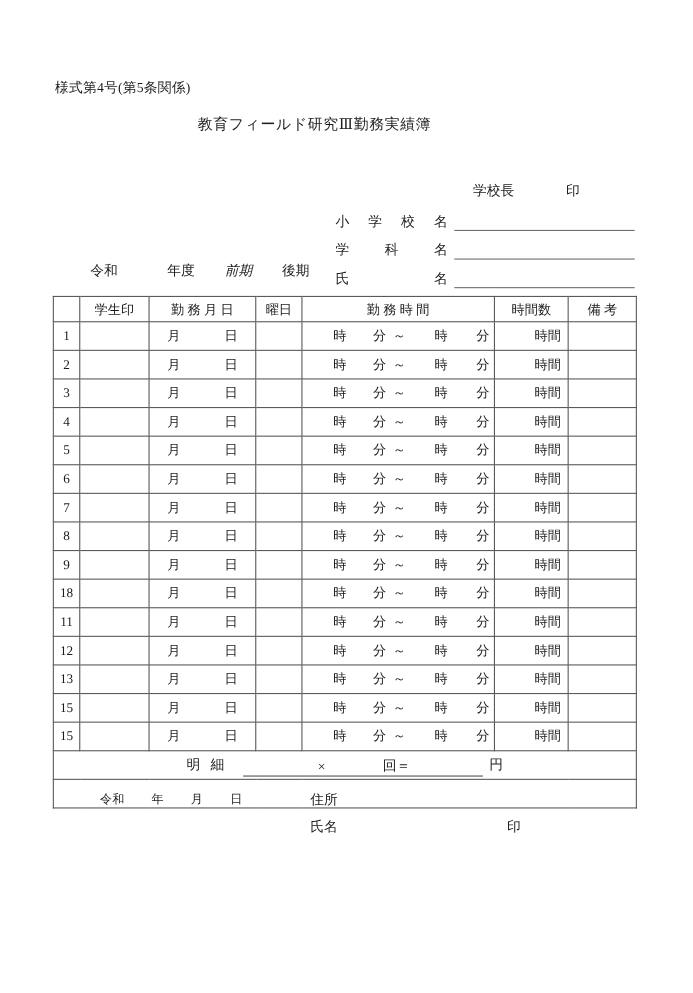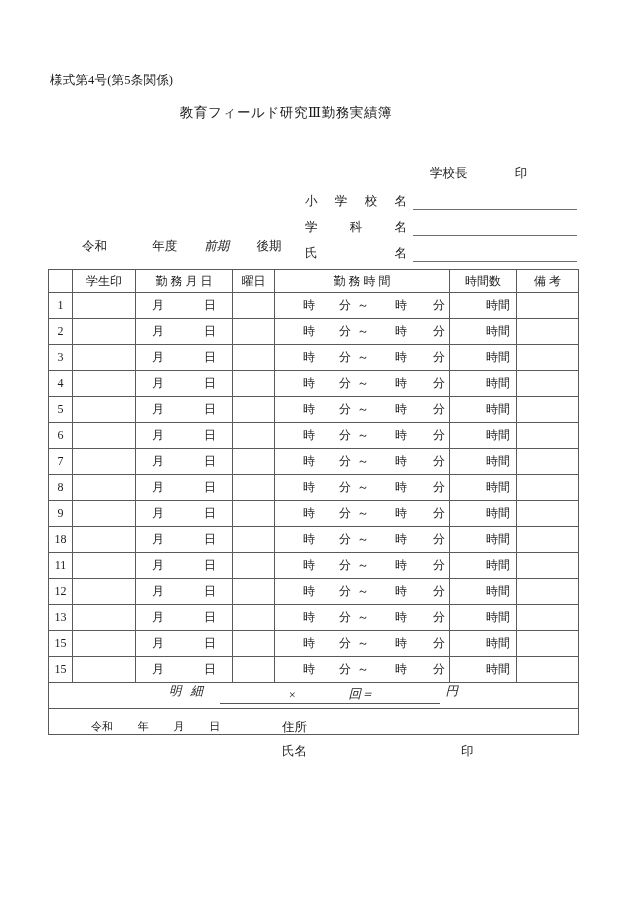--- a/index.html
+++ b/index.html
@@ -163,26 +163,25 @@
     box-sizing: border-box;
   }
 
   
   .sum-cell {
     height: 30px;
     position: relative;
   }
   .sum-inner {
     display: flex;
-    align-items: flex-start;
+    align-items: center;
     justify-content: center;
     height: 100%;
     font-size: 12.5px;
     white-space: nowrap;
-    font-style: italic;
   }
   .sum-inner .meisai { letter-spacing: 3px; margin-right: 14px; }
   .sum-underline {
     display: inline-flex;
     align-items: flex-end;
     border-bottom: 1px solid #555;
     height: 20px;
   }
   .u-a { width: 68px; display: inline-block; }
   .u-b { width: 52px; display: inline-block; }

